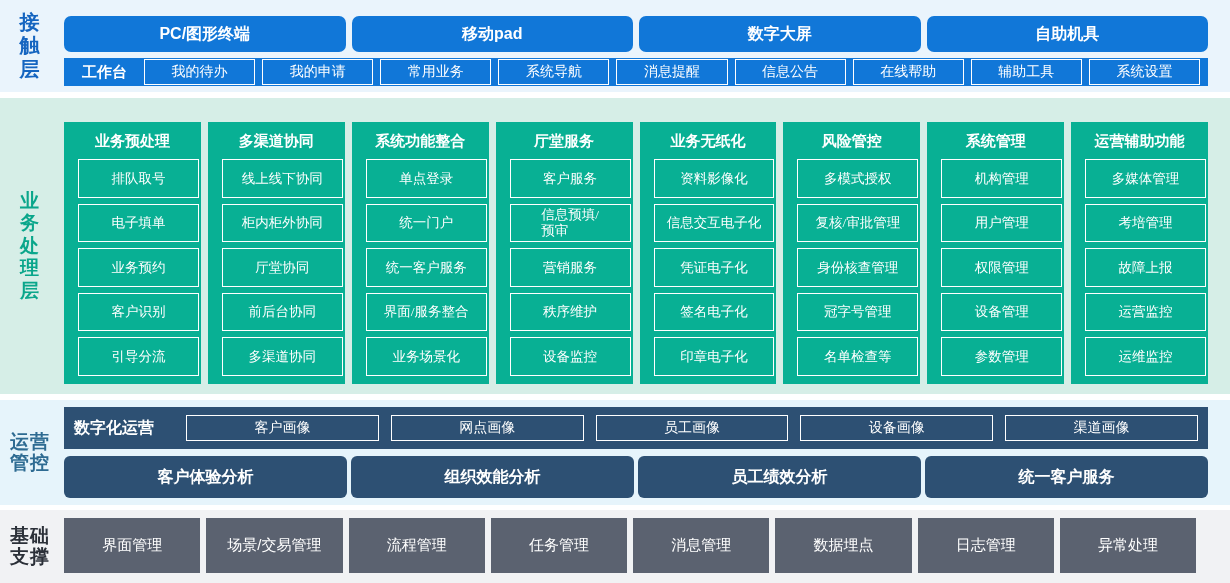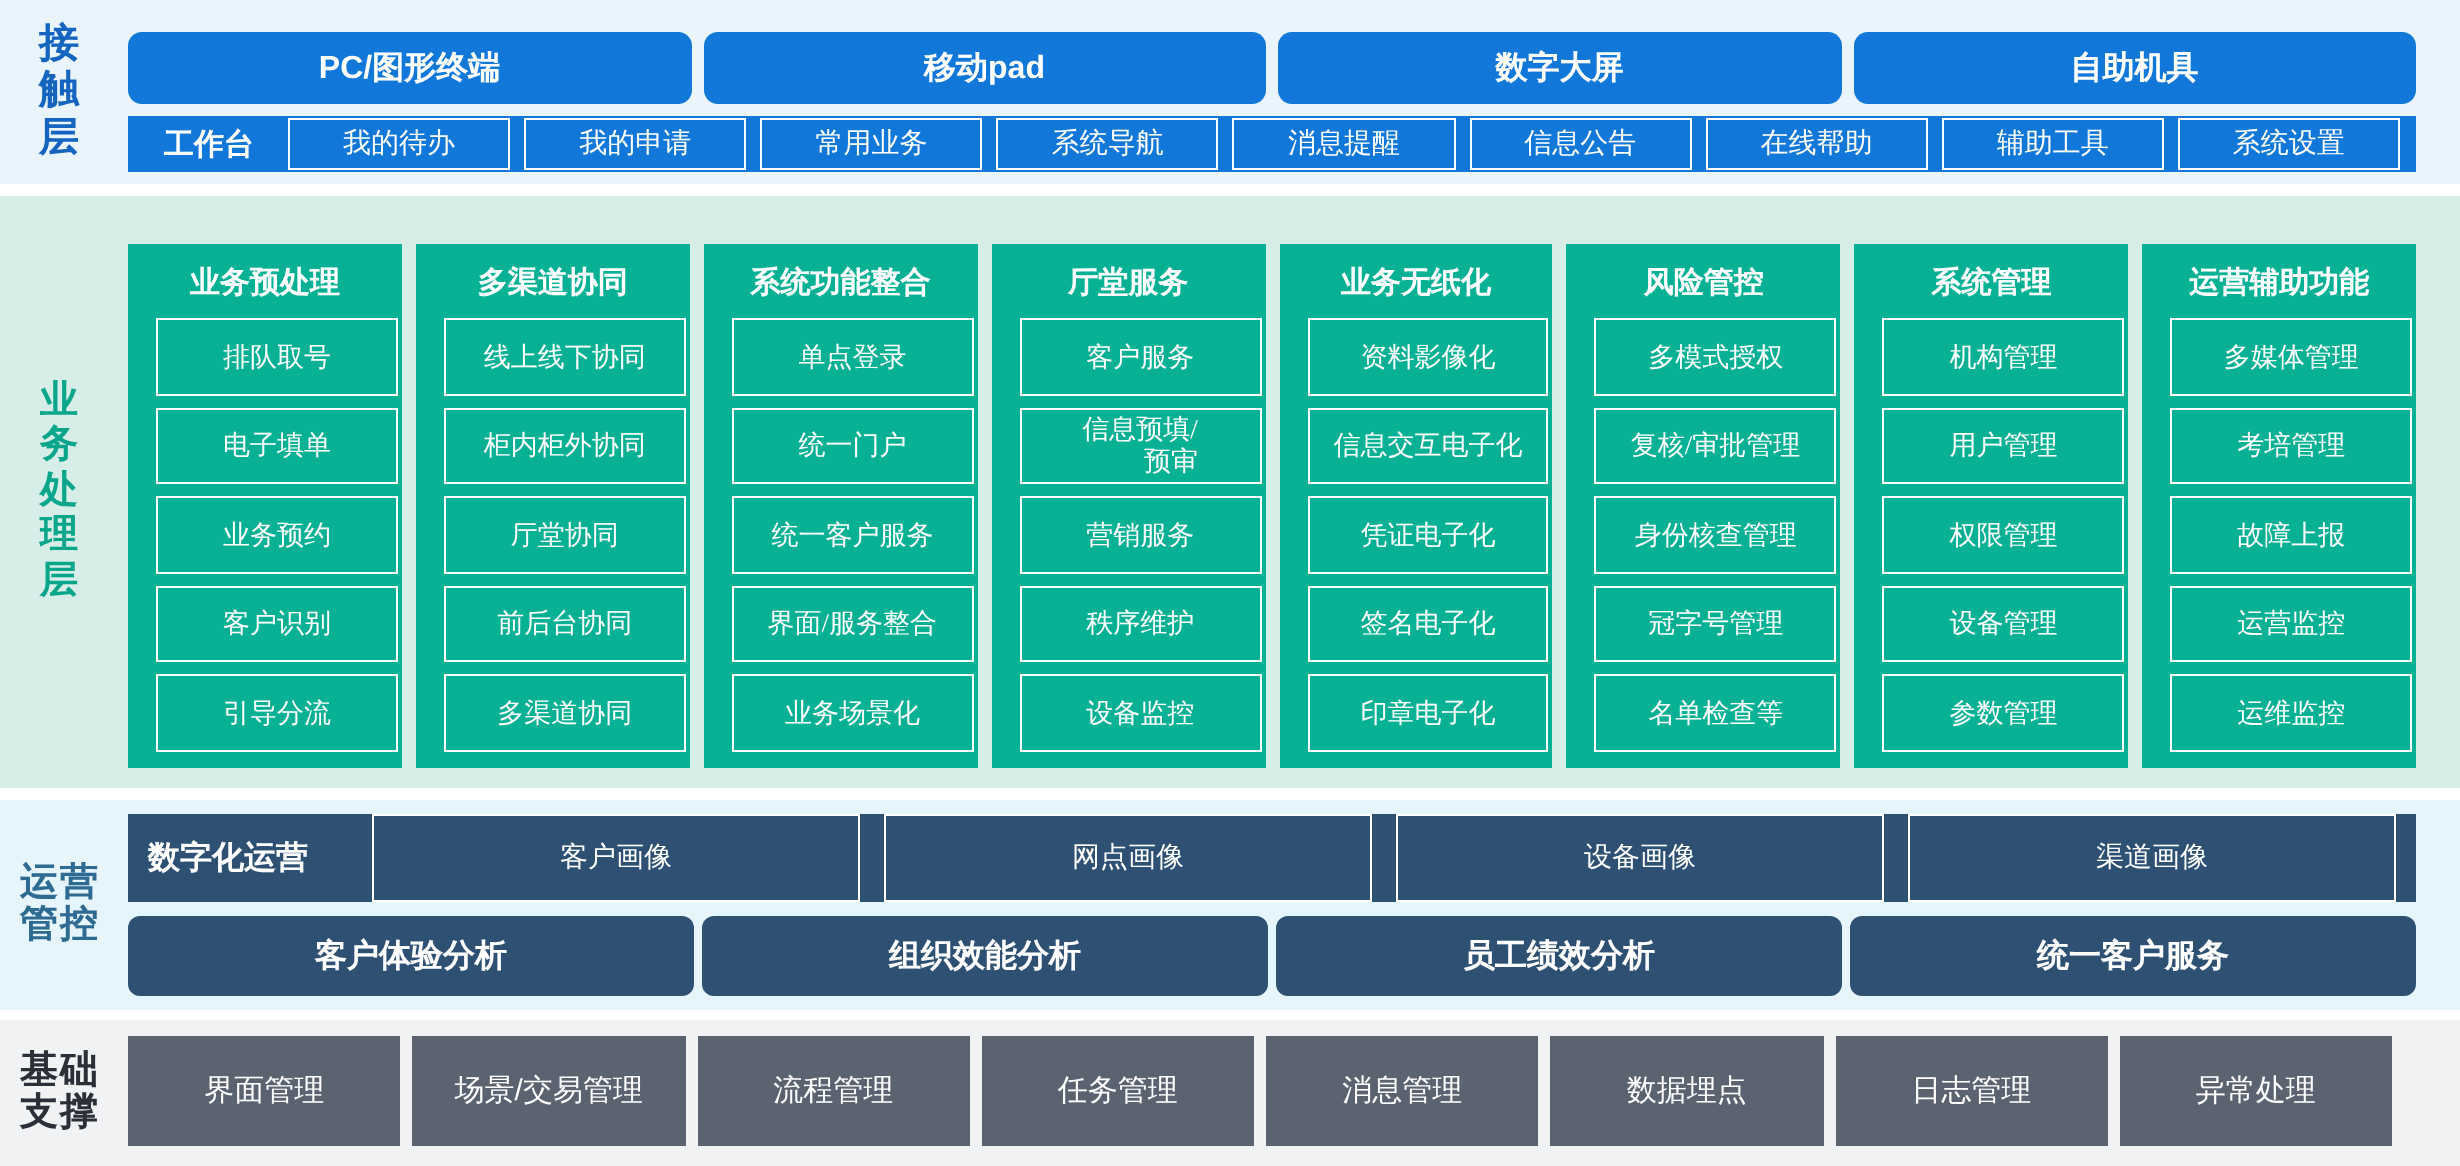--- a/index.html
+++ b/index.html
@@ -69,37 +69,37 @@
   .biz-col-title {
     color: #ffffff; font-size: 15px; font-weight: bold;
     height: 24px; display: flex; align-items: center; justify-content: center;
     white-space: nowrap;
   }
   .biz-item {
     width: 100%; flex: 1 1 0; min-height: 30px;
     border: 1px solid #ffffff;
     color: #ffffff; font-size: 13.5px; line-height: 1.15;
     display: flex; align-items: center; justify-content: center;
-    text-align: right; white-space: pre-line; padding: 0 2px; margin-left: 12px;
+    text-align: left; white-space: pre-line; padding: 0 2px; margin-left: 12px;
   }
 
   
   #layer-ops { top: 400px; height: 105px; background: #e6f4fb; }
   #layer-ops .side-label { color: #2e6b92; font-size: 19px; }
   .ops-body { padding: 7px 22px 7px 4px; display: flex; flex-direction: column; gap: 7px; height: 100%; }
   .ops-portrait-row {
     flex: 1 1 0; background: #2d5073;
     display: flex; align-items: center; gap: 26px; padding: 0 10px;
   }
   .ops-portrait-title {
     color: #fff; font-size: 16px; font-weight: bold;
     padding-right: 6px; white-space: nowrap;
   }
   .ops-chip {
-    flex: 1 1 0; height: 44px; border: 1px solid #ffffff;
+    flex: 1 1 0; height: 26px; border: 1px solid #ffffff;
     color: #fff; font-size: 14px;
     display: flex; align-items: center; justify-content: center;
   }
   .ops-analysis-row { flex: 1 1 0; display: flex; gap: 4px; }
   .ops-analysis {
     flex: 1 1 0; border-radius: 6px; background: #2d5073;
     color: #fff; font-size: 16px; font-weight: bold;
     display: flex; align-items: center; justify-content: center;
   }
 
@@ -238,20 +238,21 @@
           <span>管</span>
           <span>控</span>
         </div>
     </div>
     <div class="band-body ops-body">
       <div class="ops-portrait-row">
         <div class="ops-portrait-title">数字化运营</div>
         <div style="display:flex;gap:12px;flex:1 1 auto;">
             <div class="ops-chip">客户画像</div>
             <div class="ops-chip">网点画像</div>
+            <div class="ops-chip">员工画像</div>
             <div class="ops-chip">设备画像</div>
             <div class="ops-chip">渠道画像</div>
           </div>
       </div>
       <div class="ops-analysis-row">
           <div class="ops-analysis">客户体验分析</div>
           <div class="ops-analysis">组织效能分析</div>
           <div class="ops-analysis">员工绩效分析</div>
           <div class="ops-analysis">统一客户服务</div>
         </div>

